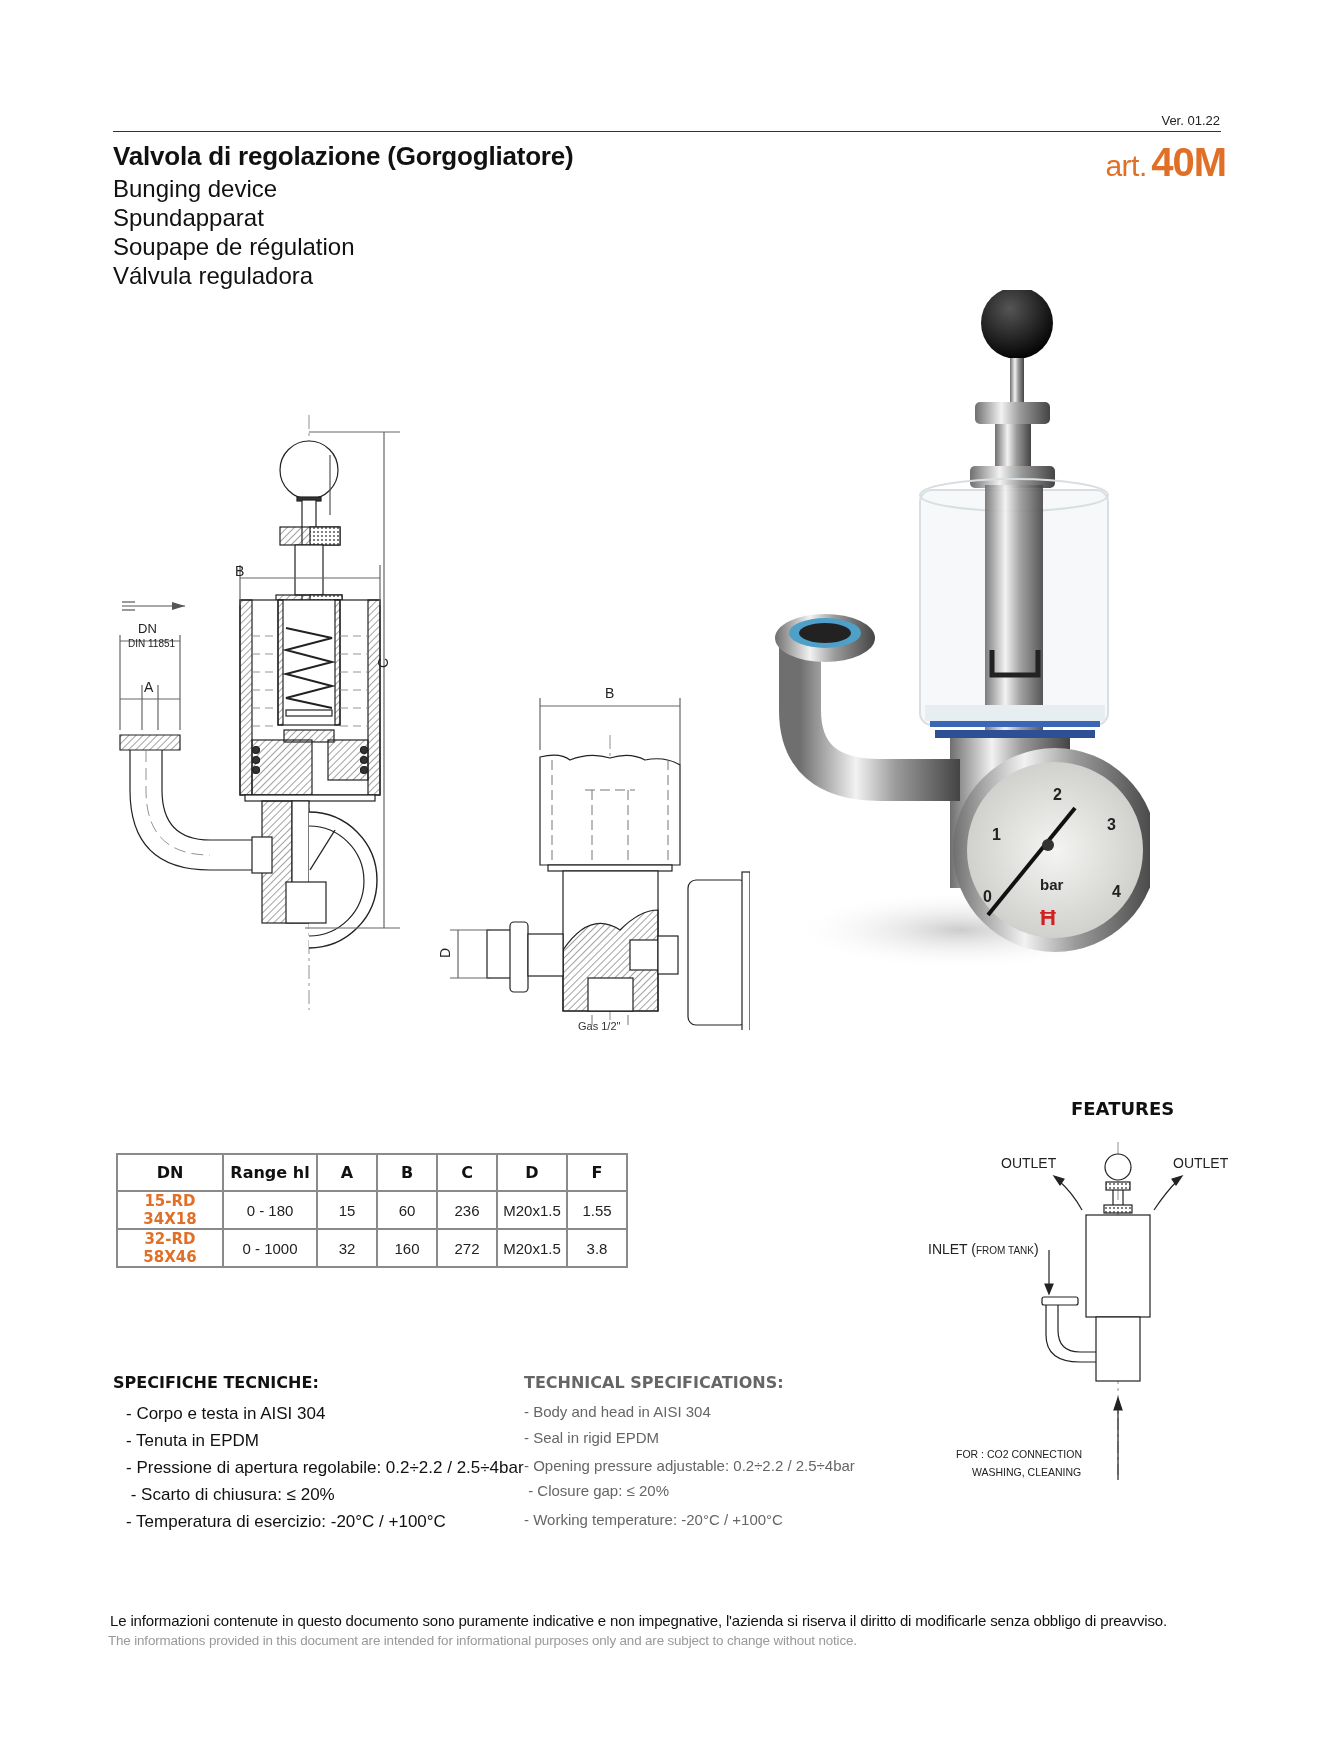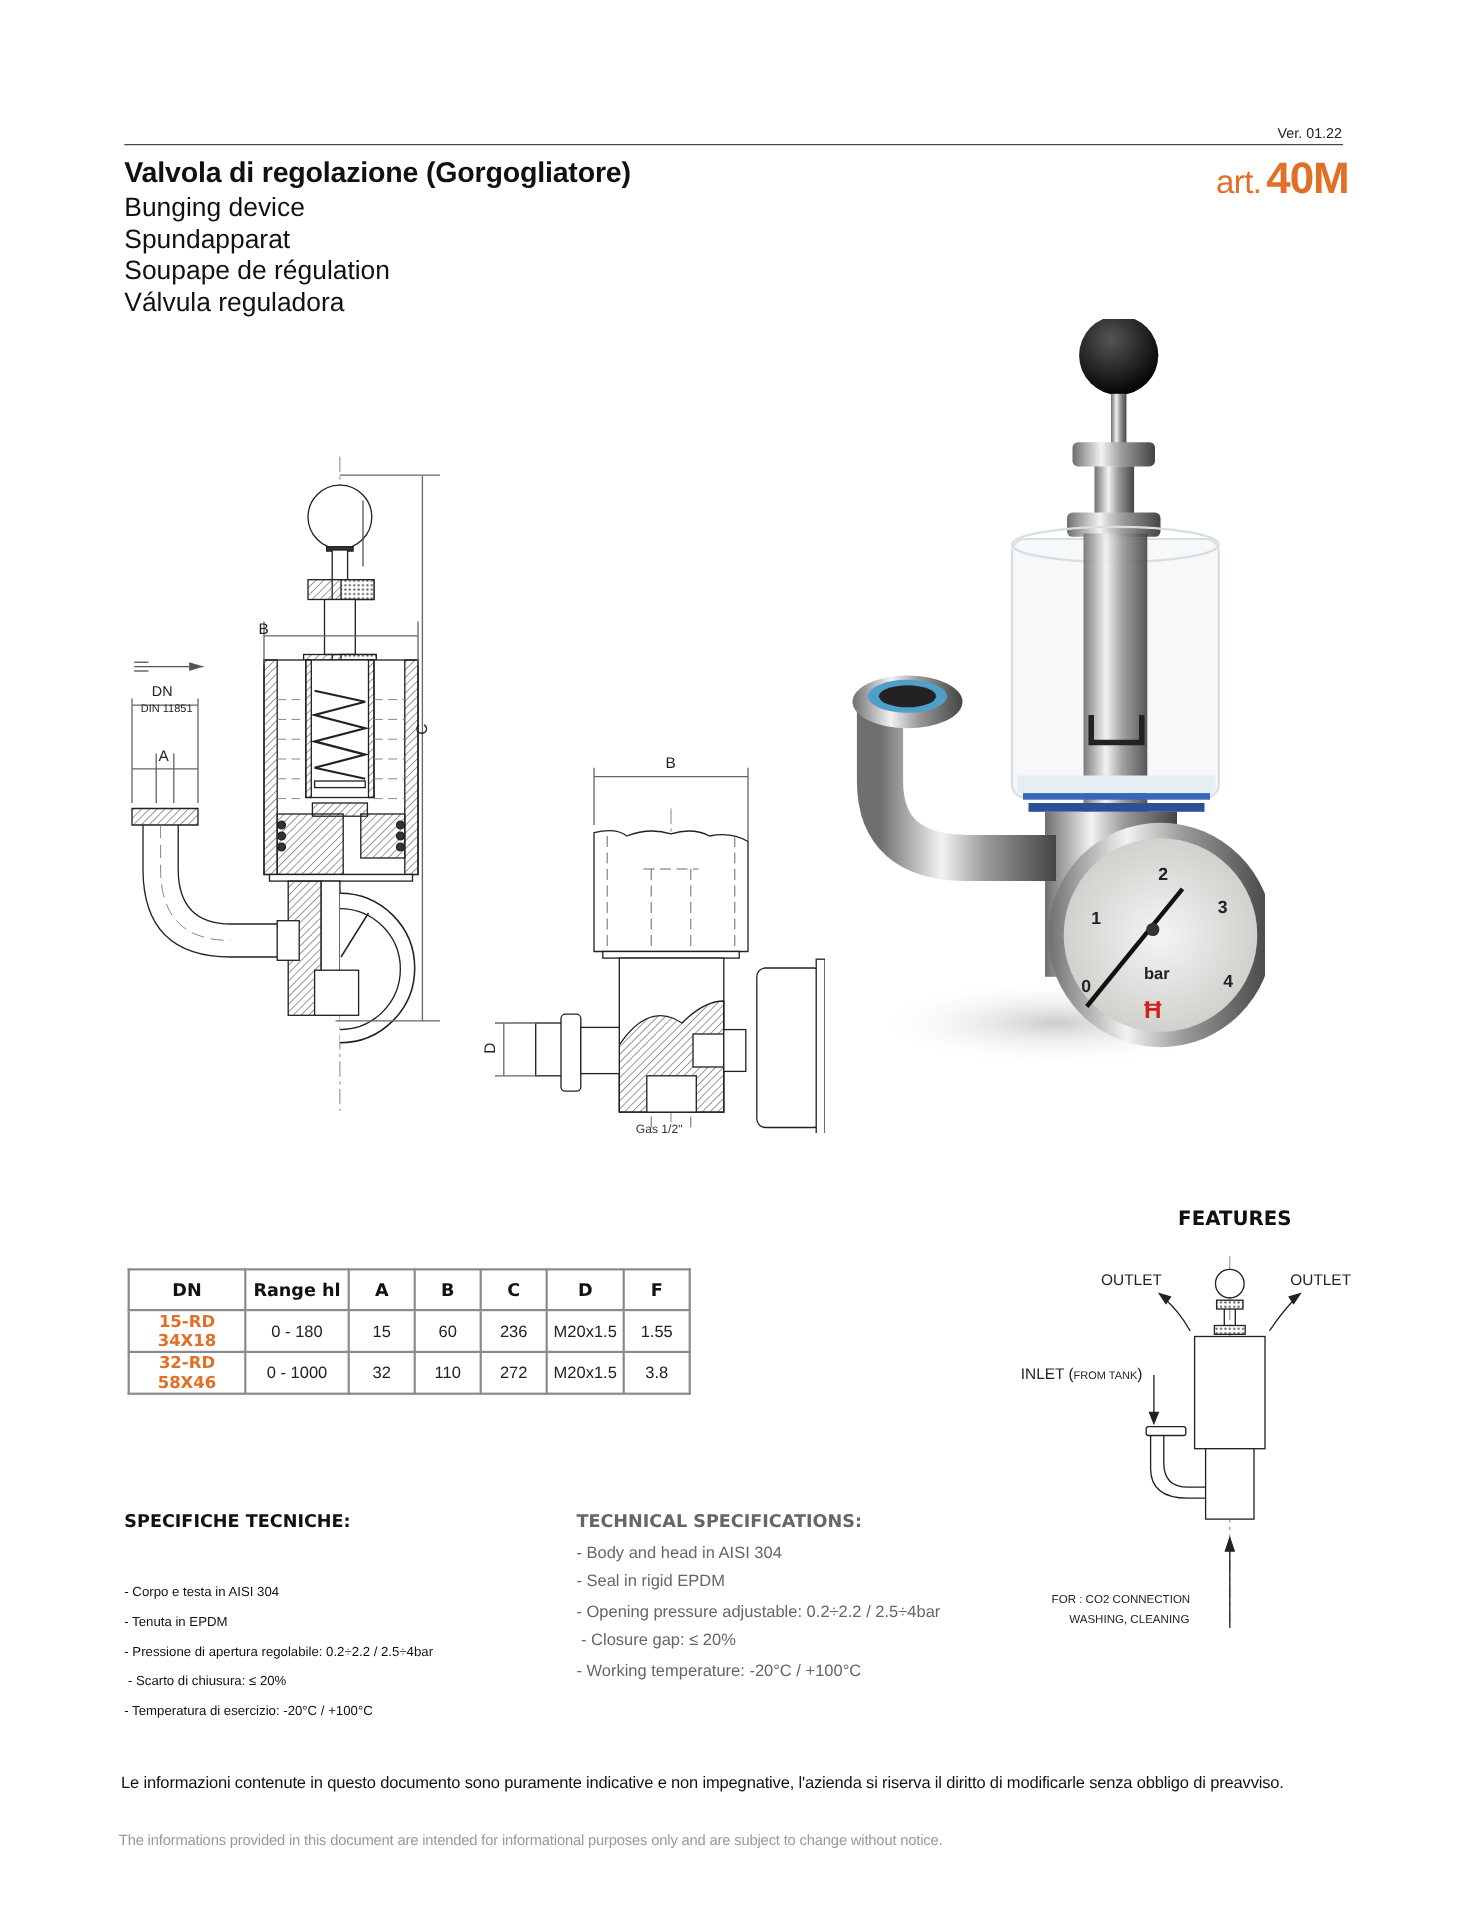--- a/index.html
+++ b/index.html
@@ -28,26 +28,26 @@
   table.specs td.dn { color:#e07027; font-weight:bold; font-family:"DejaVu Sans", sans-serif; font-size:15px; }
 
   
   .feat-title { left:1071px; top:1098px; font-size:18px; font-weight:bold; font-family:"DejaVu Sans", sans-serif; }
   .feat-lbl { font-size:14px; color:#222; }
   .feat-small { font-size:10px; color:#222; }
 
   
   .spec-h-it { left:113px; top:1373px; font-size:16px; font-weight:bold; color:#111; font-family:"DejaVu Sans", sans-serif; }
   .spec-h-en { left:524px; top:1373px; font-size:16px; font-weight:bold; color:#666; font-family:"DejaVu Sans", sans-serif; }
-  .spec-it { left:113px; font-size:12px; color:#111;margin-top:36px; }
+  .spec-it { left:126px; font-size:17px; color:#111; }
   .spec-en { left:524px; font-size:15px; color:#666; }
 
   
   .foot1 { left:110px; top:1612px; font-size:15px; color:#111; letter-spacing:-0.15px; }
-  .foot2 { left:108px; top:1633px; font-size:13.4px; color:#999; letter-spacing:-0.15px;margin-top:32px; }
+  .foot2 { left:108px; top:1633px; font-size:13.4px; color:#999; letter-spacing:-0.15px; }
 </style>
 </head>
 <body>
 
 <div class="abs ver">Ver. 01.22</div>
 <div class="abs rule"></div>
 <div class="abs title">Valvola di regolazione (Gorgogliatore)</div>
 <div class="abs sub" style="top:174px">Bunging device</div>
 <div class="abs sub" style="top:203px">Spundapparat</div>
 <div class="abs sub" style="top:232px">Soupape de régulation</div>
@@ -289,21 +289,21 @@
       <td>15</td>
       <td>60</td>
       <td>236</td>
       <td>M20x1.5</td>
       <td>1.55</td>
     </tr>
     <tr>
       <td class="dn">32-RD 58X46</td>
       <td>0 - 1000</td>
       <td>32</td>
-      <td>110</td>
+      <td>160</td>
       <td>272</td>
       <td>M20x1.5</td>
       <td>3.8</td>
     </tr>
   </tbody>
 </table>
 
 <div class="abs feat-title">FEATURES</div>
 <div class="abs feat-lbl" style="left:1001px;top:1155px">OUTLET</div>
 <div class="abs feat-lbl" style="left:1173px;top:1155px">OUTLET</div>

